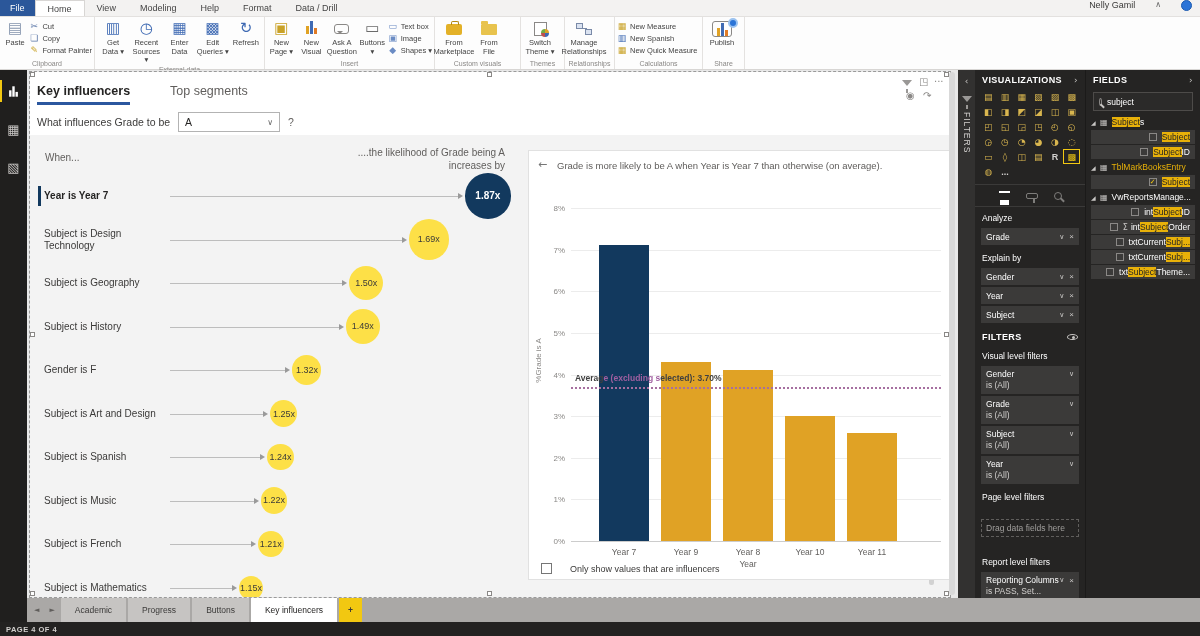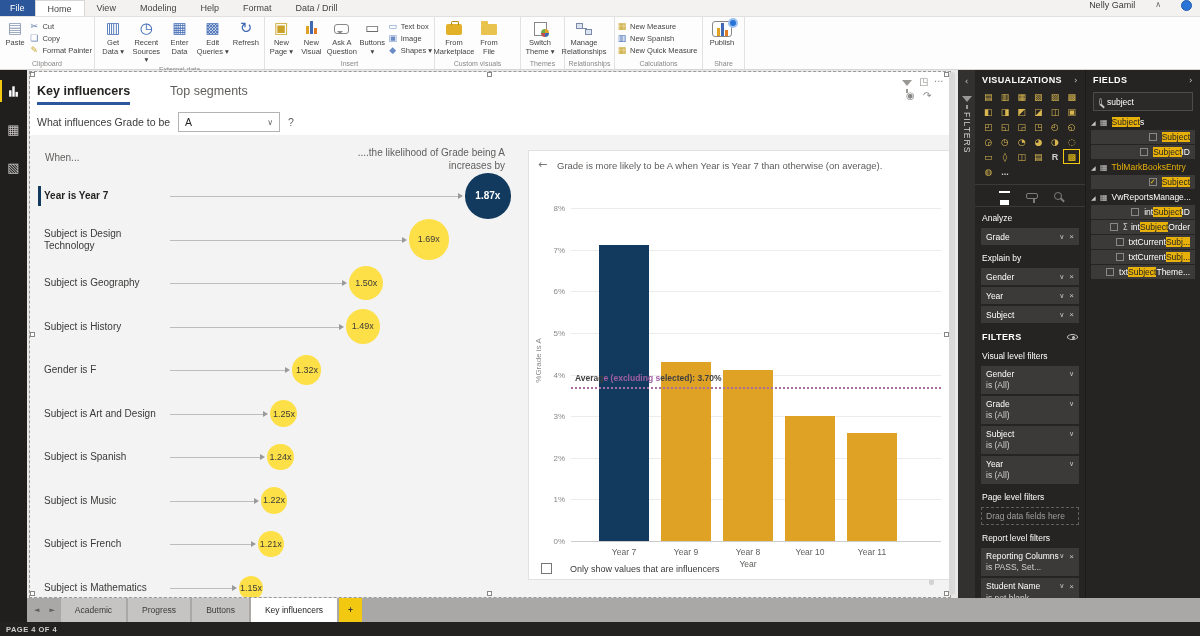--- a/index.html
+++ b/index.html
@@ -119,21 +119,21 @@
 .well{margin:2px 6px;background:#3b3a39;display:flex;align-items:center;font-size:8.5px;height:17px;padding:0 5px;color:#fff}
 .well .chev{margin-left:auto;color:#c8c6c4;font-size:7px}
 .well .x{margin-left:5px;color:#c8c6c4;font-size:8px}
 .fcard{margin:2px 6px;background:#3b3a39;padding:3px 5px;font-size:8.5px;line-height:1.3}
 .fcard .r1{display:flex;align-items:center}
 .fcard .r1 .chev{margin-left:auto;font-size:7px;color:#c8c6c4}
 .fcard .r1 .x{margin-left:5px;font-size:8px;color:#c8c6c4}
 .fcard .r2{color:#d2d0ce}
 .ic-eye{display:inline-block;width:11px;height:6px;border:1px solid #c8c6c4;border-radius:50%;position:relative}
 .ic-eye:after{content:"";position:absolute;left:3.5px;top:1px;width:3px;height:3px;border-radius:50%;background:#c8c6c4}
-#dragbox{margin:2px 6px;border:1px dashed #605e5c;font-size:8.5px;color:#a19f9d;padding:3px 4px}
+#dragbox{margin:14px 6px;border:1px dashed #605e5c;font-size:8.5px;color:#a19f9d;padding:3px 4px}
 
 #searchbox{margin:4px 7px;height:19px;background:#2b2a29;border:1px solid #4d4b49;display:flex;align-items:center;gap:5px;padding:0 5px}
 #searchbox input{background:transparent;border:none;outline:none;color:#fff;font-size:8.5px;width:80px;font-family:inherit}
 .frow{display:flex;align-items:center;height:14px;margin:1px 5px;font-size:8.5px;white-space:nowrap;overflow:hidden}
 .frow.field{background:#3b3a39;justify-content:flex-end;padding-right:5px}
 .frow .tri{color:#c8c6c4;font-size:6px;width:9px}
 .frow .tbl{color:#c8c6c4;font-size:8px;margin-right:4px}
 .frow .cb{width:8px;height:8px;border:1px solid #8a8886;margin-right:5px;flex:0 0 auto;display:flex;align-items:center;justify-content:center;font-size:7px;color:#f2c811}
 .frow .sig{color:#c8c6c4;font-size:8px;margin-right:3px}
 .hlseg{background:#e8b109;color:#252423}

